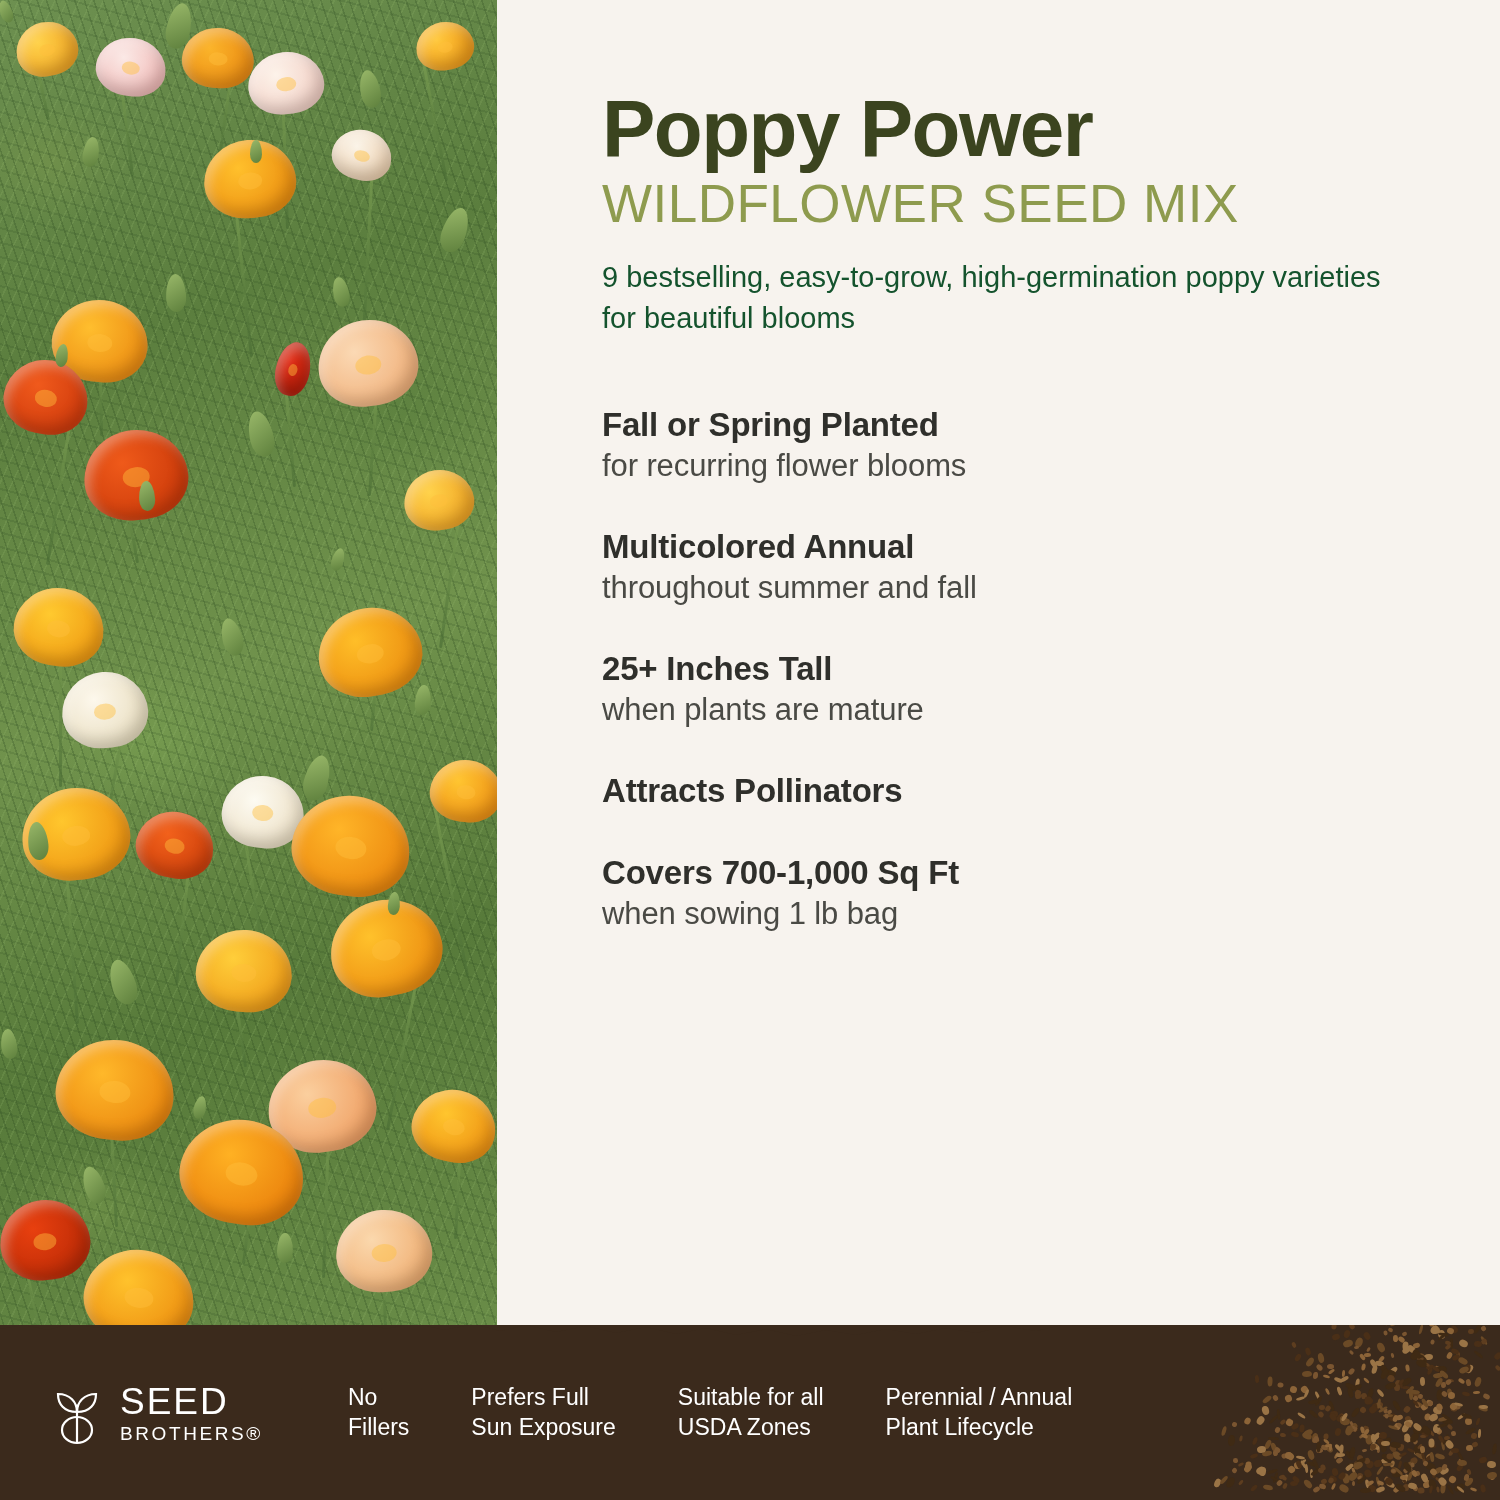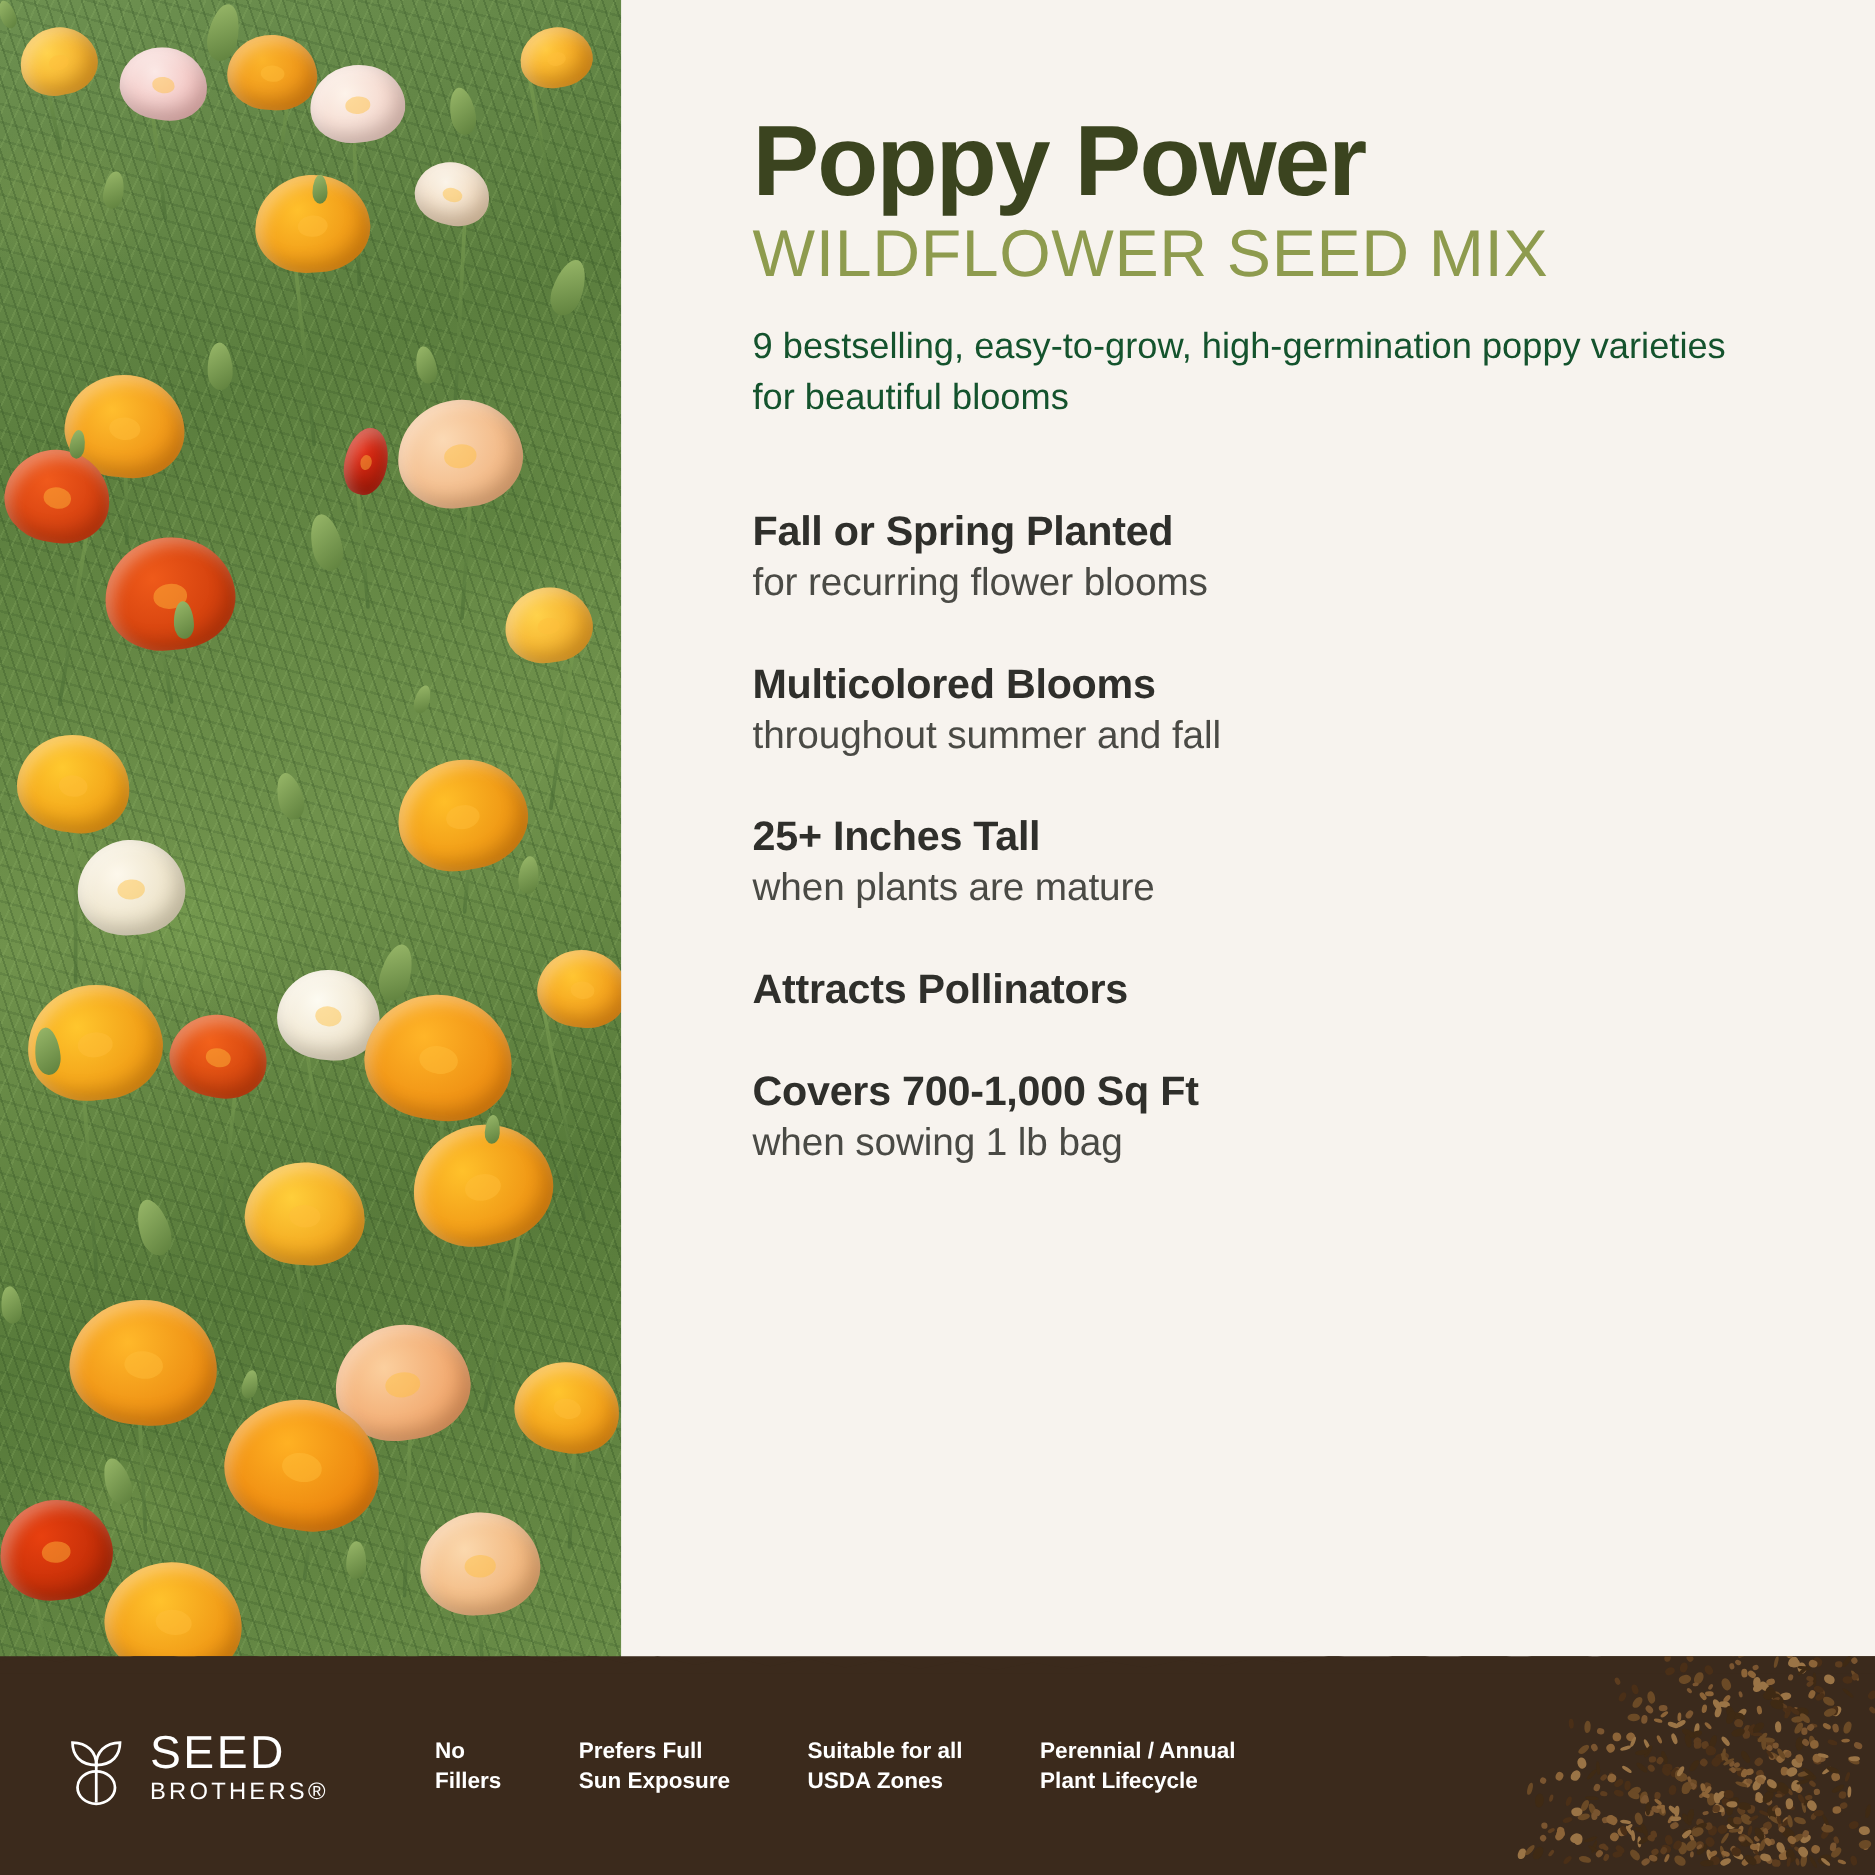--- a/index.html
+++ b/index.html
@@ -150,22 +150,22 @@
     font-weight: 400;
   }
   #logo-brothers {
     font-size: 19px;
     letter-spacing: 2.6px;
     color: #ffffff;
     margin-top: 4px;
   }
   .foot-item {
     color: #ffffff;
-    font-size: 18px;
-    font-weight: 700;
+    font-size: 23px;
+    font-weight: 400;
     line-height: 1.3;
     margin-right: 62px;
     white-space: pre-line;
   }
   #seeds {
     position: absolute;
     right: 0; bottom: 0;
     width: 330px; height: 300px;
     pointer-events: none;
   }
@@ -275,21 +275,21 @@
     <h1 id="title">Poppy Power</h1>
     <div id="subtitle">WILDFLOWER SEED MIX</div>
     <div id="tagline">9 bestselling, easy-to-grow, high-germination poppy varieties for beautiful blooms</div>
 
     <div id="features">
       <div class="feature">
         <div class="feature-title">Fall or Spring Planted</div>
         <div class="feature-sub">for recurring flower blooms</div>
       </div>
       <div class="feature">
-        <div class="feature-title">Multicolored Blooms</div>
+        <div class="feature-title">Multicolored Annual</div>
         <div class="feature-sub">throughout summer and fall</div>
       </div>
       <div class="feature">
         <div class="feature-title">25+ Inches Tall</div>
         <div class="feature-sub">when plants are mature</div>
       </div>
       <div class="feature">
         <div class="feature-title">Attracts Pollinators</div>
       </div>
       <div class="feature">

